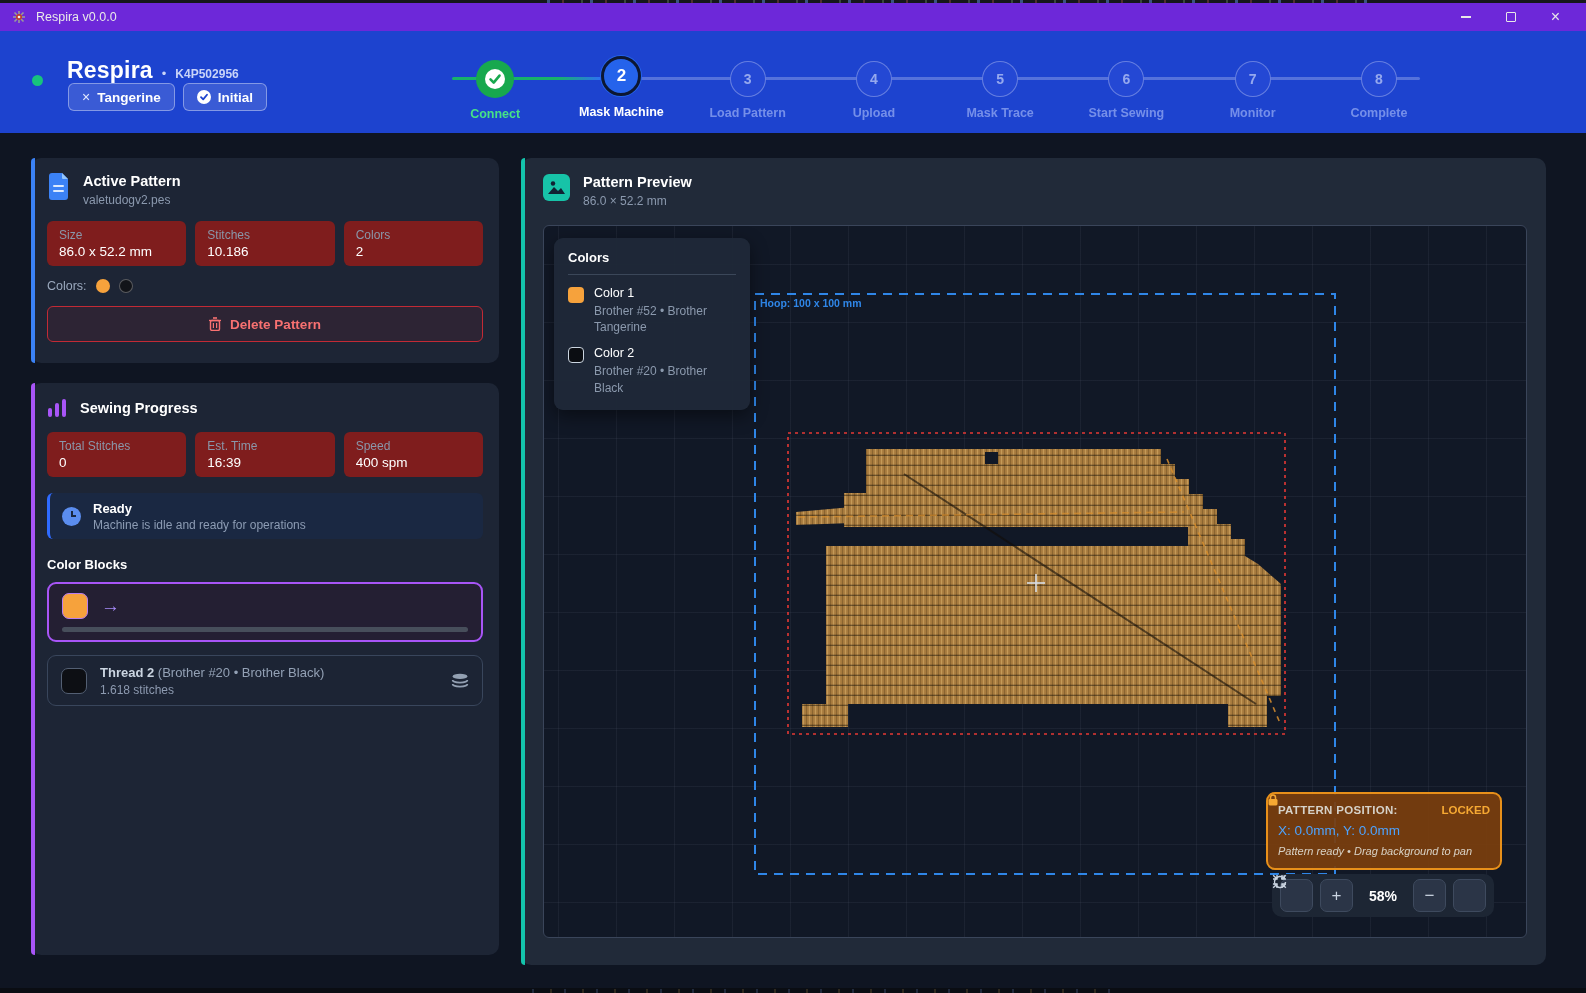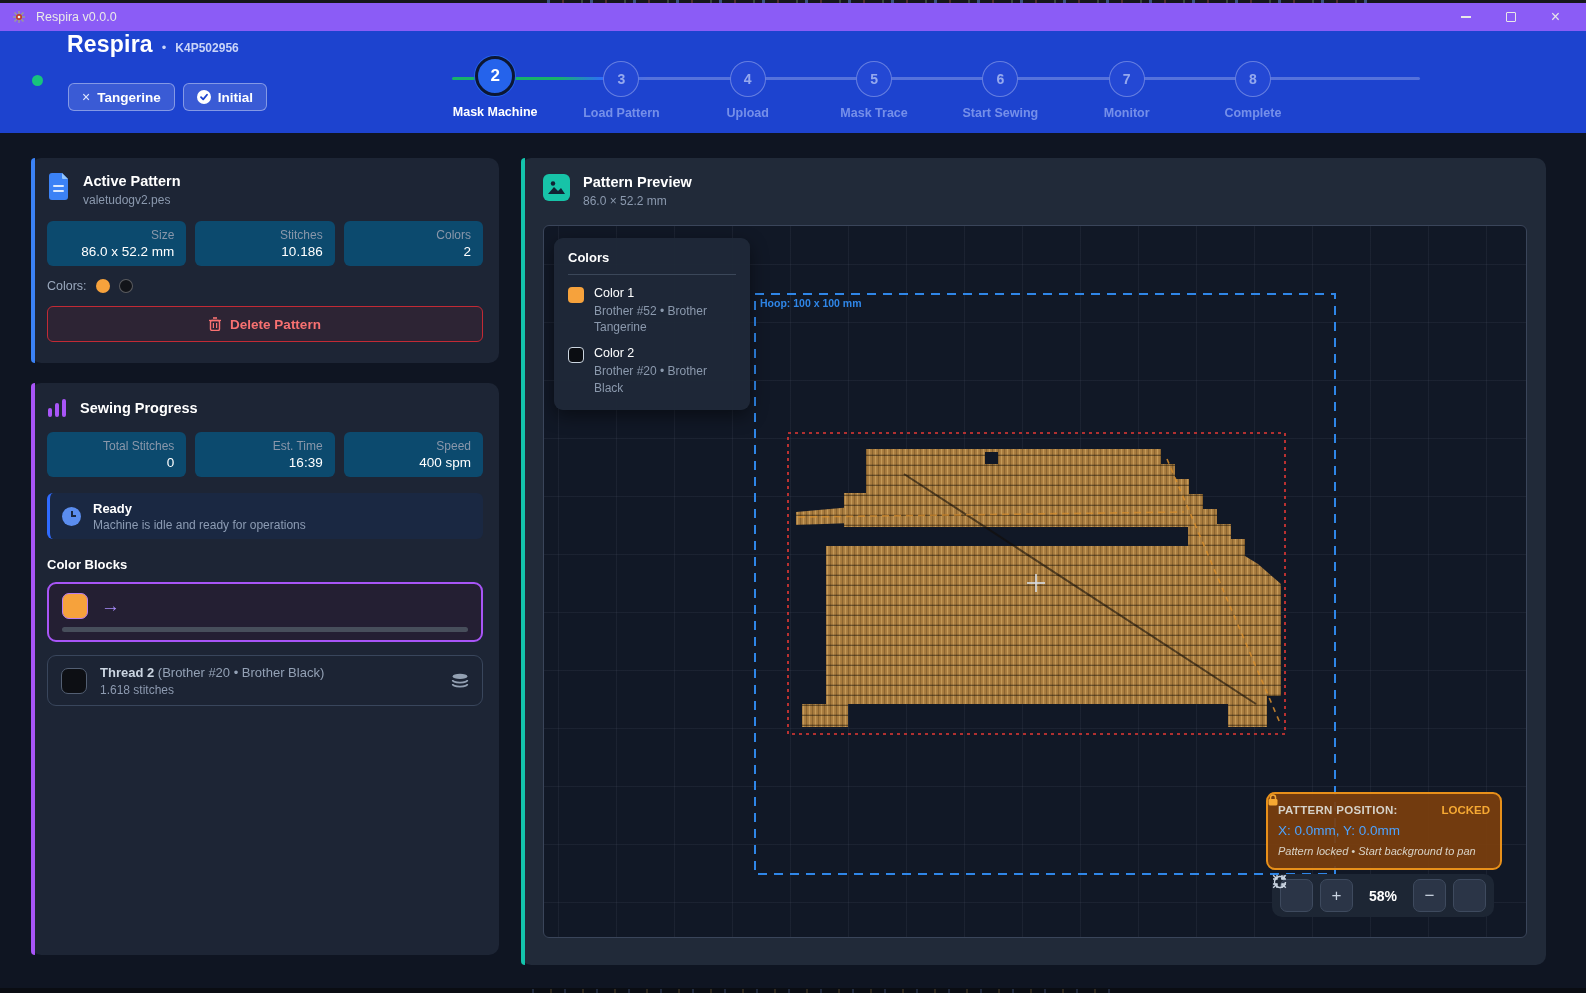--- a/index.html
+++ b/index.html
@@ -11,34 +11,34 @@
   .top-bleed { position:absolute; top:0; left:0; width:100%; height:3px; background:#15171b; }
   .top-bleed .specks { position:absolute; left:540px; top:0; width:830px; height:3px; opacity:.7;
     background:repeating-linear-gradient(90deg, transparent 0 7px, rgba(90,130,210,.8) 7px 10px,
       transparent 10px 22px, rgba(190,90,80,.5) 22px 24px, transparent 24px 41px, rgba(120,160,120,.5) 41px 43px); }
   .bottom-bleed { position:absolute; bottom:0; left:0; width:100%; height:5px; background:#0a0d13; }
   .bottom-bleed .specks { position:absolute; left:520px; bottom:0; width:600px; height:4px; opacity:.35;
     background:repeating-linear-gradient(90deg, transparent 0 12px, rgba(120,150,220,.6) 12px 14px,
       transparent 14px 30px, rgba(200,160,80,.55) 30px 32px); }
 
   
-  .titlebar { position:absolute; top:3px; left:0; width:100%; height:28px; background:#8b5cf6;
+  .titlebar { position:absolute; top:3px; left:0; width:100%; height:28px; background:#6d28d9;
     display:flex; align-items:center; color:#e9e9e9; }
   .titlebar .app-ico { margin-left:11px; width:16px; height:16px; }
   .titlebar .t-title { margin-left:9px; font-size:12.5px; }
   .win-controls { position:absolute; right:8px; top:0; height:28px; display:flex; }
   .win-btn { width:45px; height:28px; display:flex; align-items:center; justify-content:center; color:#e8e8e8; cursor:default; }
   .win-btn .bar { width:10px; height:1.5px; background:#e8e8e8; }
   .win-btn .box { width:10px; height:10px; border:1.4px solid #e8e8e8; border-radius:1px; }
   .win-btn.close { font-size:16px; line-height:1; }
 
   
   .header { position:absolute; top:31px; left:0; width:100%; height:102px; background:#1d43cf; }
   .conn-dot { position:absolute; left:32px; top:44px; width:11px; height:11px; border-radius:50%; background:#17c37d; }
-  .brand-row { position:absolute; left:67px; top:0; display:flex; align-items:baseline; gap:9px; color:#fff; }
+  .brand-row { position:absolute; left:67px; top:26px; display:flex; align-items:baseline; gap:9px; color:#fff; }
   .brand { font-size:23px; font-weight:700; letter-spacing:.2px; }
   .serial { font-size:12px; color:#c9d4f8; font-weight:600; }
   .serial-dot { font-size:13px; color:#c9d4f8; }
   .hdr-buttons { position:absolute; left:68px; top:52px; display:flex; gap:8px; }
   .hdr-btn { height:28px; padding:0 13px; display:flex; align-items:center; gap:7px; border-radius:6px;
     background:rgba(255,255,255,.13); border:1px solid rgba(255,255,255,.38); color:#fff;
     font-size:13.5px; font-weight:700; cursor:pointer; }
   .hdr-btn .x-ico { font-size:14px; font-weight:400; color:#e3e9ff; }
 
   
@@ -64,21 +64,21 @@
   .card-pattern  { left:31px; top:158px; width:468px; height:205px; padding:15px 16px; }
   .card-progress { left:31px; top:383px; width:468px; height:572px; padding:15px 16px; }
   .card-preview  { left:521px; top:158px; width:1025px; height:807px; background:#212a39; }
   .acc-blue { background:#3b82f6; } .acc-purple { background:#a855f7; } .acc-teal { background:#14c4ac; }
 
   .card-head { display:flex; gap:13px; align-items:flex-start; }
   .card-title { font-size:14.5px; font-weight:700; color:#fff; }
   .card-sub { margin-top:4px; font-size:12px; color:#8b99ae; }
 
   .stats { display:grid; grid-template-columns:1fr 1fr 1fr; gap:9px; margin-top:14px; }
-  .stat { background:#0c4a6e; border-radius:6px; padding:7px 12px; height:45px;text-align:right; }
+  .stat { background:#7f1d1d; border-radius:6px; padding:7px 12px; height:45px; }
   .stat .s-label { font-size:12px; color:#8a97aa; }
   .stat .s-value { margin-top:2px; font-size:13.5px; font-weight:400; color:#fff; }
 
   .colors-row { margin-top:13px; display:flex; align-items:center; gap:9px; }
   .colors-row .c-label { font-size:12.5px; color:#9aa8bd; }
   .dot-swatch { width:14px; height:14px; border-radius:50%; }
   .sw-orange { background:#f6a23c; }
   .sw-black { background:#121419; border:1px solid rgba(255,255,255,.3); }
 
   .delete-btn { margin-top:13px; width:100%; height:36px; border-radius:6px; cursor:pointer;
@@ -196,20 +196,29 @@
           <circle cx="7" cy="7" r="7" fill="#fff"></circle>
           <path d="M4 7.2 L6.2 9.4 L10 4.8" fill="none" stroke="#1d43cf" stroke-width="1.8" stroke-linecap="round" stroke-linejoin="round"></path>
         </svg>
         <span>Initial</span>
       </div>
     </div>
 
     <div class="stepper">
       <div class="step-line"></div>
       <div class="steps">
+        <div class="step s-done">
+          <div class="circle">
+            <svg width="22" height="22" viewBox="0 0 22 22">
+              <circle cx="11" cy="11" r="10" fill="#fff"></circle>
+              <path d="M6.5 11.4 L9.7 14.6 L15.5 7.6" fill="none" stroke="#17a84e" stroke-width="2.6" stroke-linecap="round" stroke-linejoin="round"></path>
+            </svg>
+          </div>
+          <div class="label">Connect</div>
+        </div>
         <div class="step s-active">
           <div class="circle">
               <span>2</span>
             </div>
           <div class="label">Mask Machine</div>
         </div>
         <div class="step">
           <div class="circle">
               <span>3</span>
             </div>
@@ -424,21 +433,21 @@
           <span class="pos-label">PATTERN POSITION:</span>
           <span class="pos-locked">
             <svg width="10" height="12" viewBox="0 0 10 12">
               <rect x="0.5" y="5" width="9" height="6.5" rx="1.4" fill="#f6a933"></rect>
               <path d="M2.5 5 V3.6 a2.5 2.5 0 0 1 5 0 V5" fill="none" stroke="#f6a933" stroke-width="1.5"></path>
             </svg>
             <span>LOCKED</span>
           </span>
         </div>
         <div class="pos-coords">X: 0.0mm, Y: 0.0mm</div>
-        <div class="pos-hint">Pattern locked • Start background to pan</div>
+        <div class="pos-hint">Pattern ready • Drag background to pan</div>
       </div>
 
       <div class="zoom-toolbar">
         <div class="z-btn">
           <svg width="15" height="15" viewBox="0 0 15 15">
             <g stroke="#c9d3e0" stroke-width="1.4" fill="none">
               <path d="M1 5 L5 5 L5 1"></path>
                 <path d="M1.2 1.2 L5 5"></path>
               <path d="M14 5 L10 5 L10 1"></path>
                 <path d="M13.8 1.2 L10 5"></path>

